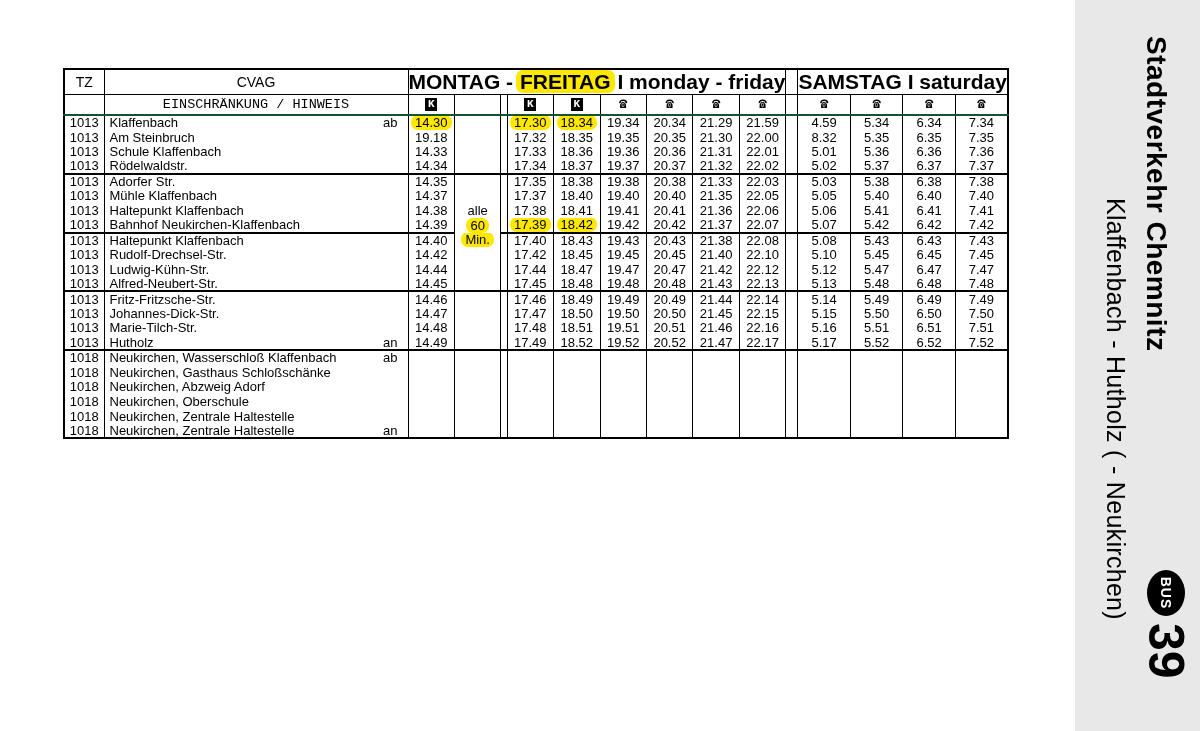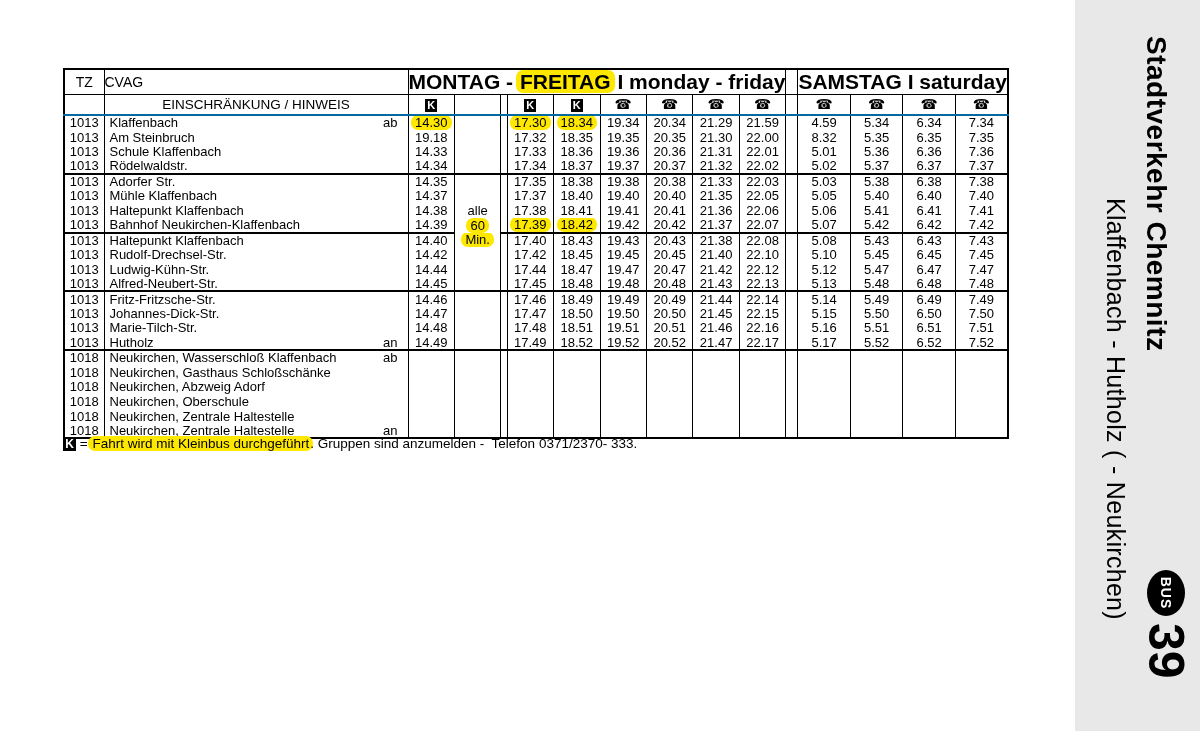--- a/index.html
+++ b/index.html
@@ -9,23 +9,23 @@
   }
   
   .sheet{position:absolute;left:63px;top:68px;}
   table.tt{border-collapse:collapse;table-layout:fixed;border:2px solid #000;}
   table.tt th,table.tt td{
     border-left:1px solid #000;border-right:1px solid #000;
     padding:0;font-weight:normal;overflow:hidden;white-space:nowrap;
   }
   thead tr.hrow1 th{height:20px;border-bottom:1px solid #000;font-size:14px;vertical-align:middle;margin-left:46px;}
   thead tr.hrow1 th.day{font-size:21px;font-weight:bold;text-align:center;}
-  thead tr.hrow2 th{height:19px;border-bottom:2px solid #0369a1;vertical-align:middle;text-align:center;font-size:13.5px;}
+  thead tr.hrow2 th{height:19px;border-bottom:2px solid #14532d;vertical-align:middle;text-align:center;font-size:13.5px;font-family:Liberation Mono, monospace;}
   th.tzh{text-align:center;}
-  th.nameh{text-align:left;padding-left:5px;}
+  th.nameh{text-align:center;padding-left:5px;}
   tbody tr{height:14.7px;}
   tbody td{font-size:13px;vertical-align:middle;text-align:center;line-height:1;}
   tbody td.name{text-align:left;}
   .nwrap{display:flex;justify-content:space-between;align-items:center;padding:0 10px 0 5px;}
   tbody tr.grp td{border-top:2px solid #000;}
   td.no-top{border-top:none !important;margin-left:37px;}
   .hl{background:#ffe800;border-radius:7px;padding:0 4px;margin:0 -3px;}
   .ksym{display:inline-block;background:#000;color:#fff;font-weight:bold;font-size:11px;
         width:12px;height:13px;line-height:13px;text-align:center;vertical-align:middle;}
   .phone{font-size:14px;line-height:1;}
@@ -598,21 +598,20 @@
           <td></td>
           <td></td>
           <td></td>
           <td></td>
         </tr>
       </tbody>
   </table>
 </div>
 
 <div class="foot">
-  <div class="row"><span class="ksym">K</span><span> = </span><span class="hl">Fahrt wird mit Kleinbus durchgeführt</span><span>. Gruppen sind anzumelden -  Telefon 0371/2370- 333.</span></div>
 </div>
 
 <div class="sidebar">
   <div class="vtext sb-title">Stadtverkehr Chemnitz</div>
   <div class="vtext sb-route">Klaffenbach - Hutholz ( - Neukirchen)</div>
   <div class="sb-badge">
       <span class="vtext">BUS</span>
     </div>
   <div class="vtext sb-num">39</div>
 </div>

